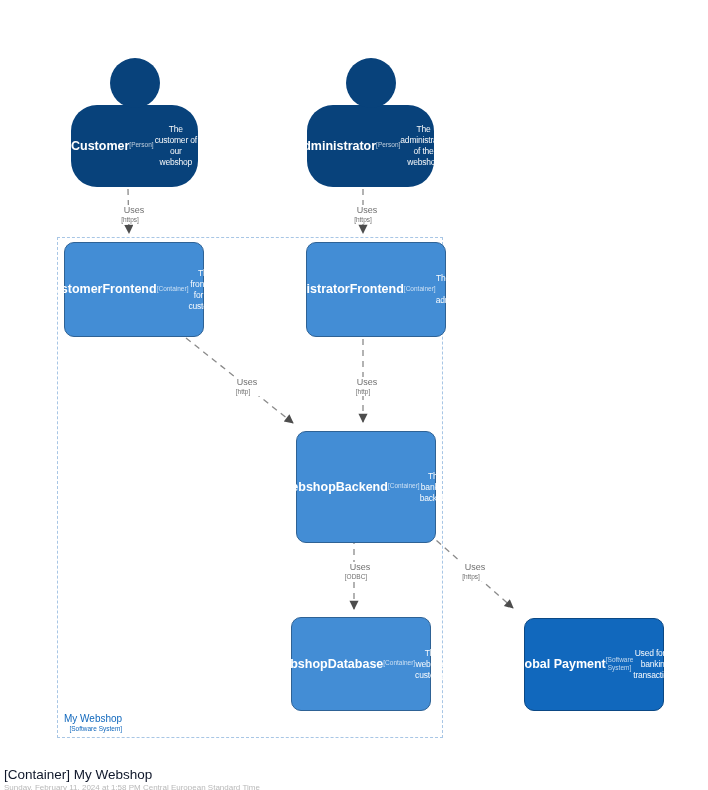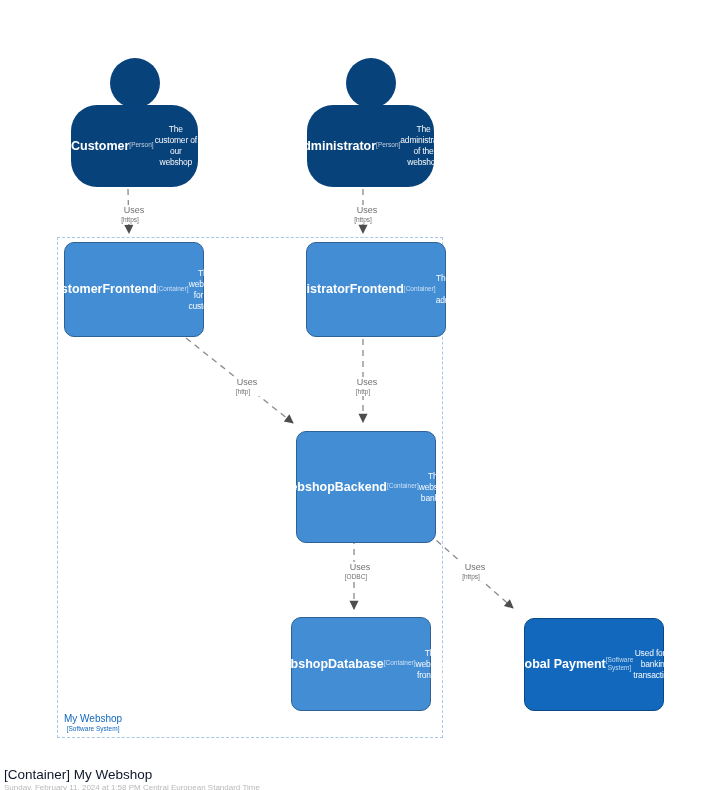--- a/index.html
+++ b/index.html
@@ -5,21 +5,21 @@
   html,body{margin:0;padding:0;background:#fff;}
   .canvas{
     position:relative;width:708px;height:790px;background:#fff;overflow:hidden;
     font-family:"Liberation Sans",sans-serif;
   }
   
   .boundary{
     position:absolute;left:57px;top:237px;width:386px;height:501px;
     border:1.5px dashed var(--boundary-border);z-index:1;box-sizing:border-box;
   }
-  .boundary-label{position:absolute;left:6px;bottom:4px;color:var(--boundary-label);text-align:center;}
+  .boundary-label{position:absolute;left:6px;bottom:4px;color:var(--boundary-label);text-align:right;}
   .boundary-name{font-size:10px;line-height:12px;}
   .boundary-meta{font-size:6.5px;line-height:8px;}
   
   .rel-layer{position:absolute;left:0;top:0;z-index:2;pointer-events:none;}
   .rel-line{stroke:var(--relationship-line);stroke-width:1.3;stroke-dasharray:6 5;fill:none;}
   
   .node{
     position:absolute;display:flex;flex-direction:row;align-items:center;justify-content:center;
     text-align:center;color:#fff;box-sizing:border-box;padding:6px 0;z-index:3;margin-left:8px;
   }
@@ -94,39 +94,39 @@
   <div class="node person-box" id="n-administrator">
     <div class="person-head"></div>
     <div class="node-name">Administrator</div>
     <div class="node-meta">[Person]</div>
     <div class="node-desc">The administrator of the webshop</div>
   </div>
 
   <div class="node container-box" id="n-customerFrontend">
     <div class="node-name">customerFrontend</div>
     <div class="node-meta">[Container]</div>
-    <div class="node-desc">The webshop for the customer</div>
+    <div class="node-desc">The frontend for the customer</div>
   </div>
 
   <div class="node container-box" id="n-administratorFrontend">
     <div class="node-name">administratorFrontend</div>
     <div class="node-meta">[Container]</div>
     <div class="node-desc">The frontend for the administrator</div>
   </div>
 
   <div class="node container-box" id="n-webshopBackend">
     <div class="node-name">webshopBackend</div>
     <div class="node-meta">[Container]</div>
-    <div class="node-desc">The webshop banking</div>
+    <div class="node-desc">The banking backend</div>
   </div>
 
   <div class="node container-box" id="n-webshopDatabase">
     <div class="node-name">webshopDatabase</div>
     <div class="node-meta">[Container]</div>
-    <div class="node-desc">The webshop frontend</div>
+    <div class="node-desc">The webshop customer</div>
   </div>
 
   <div class="node system-box" id="n-globalPayment">
     <div class="node-name">Global Payment</div>
     <div class="node-meta">[Software System]</div>
     <div class="node-desc">Used for all banking transactions</div>
   </div>
 
   <div class="rel-label" id="rl-1">
     <div class="rel-uses">Uses</div>

